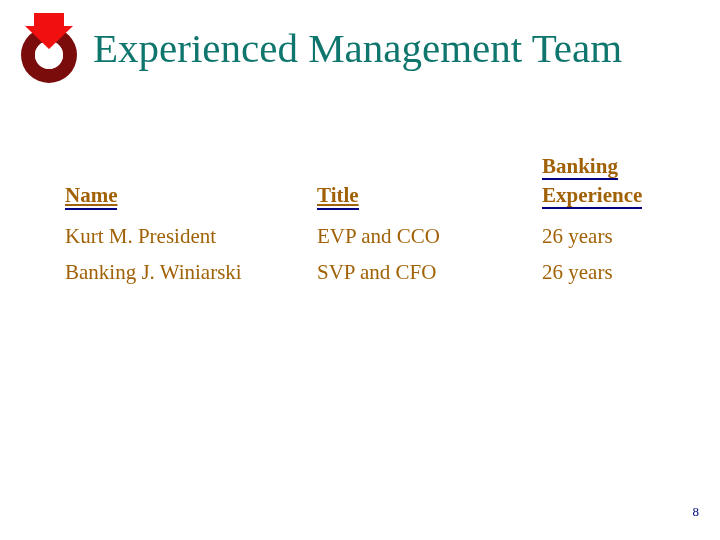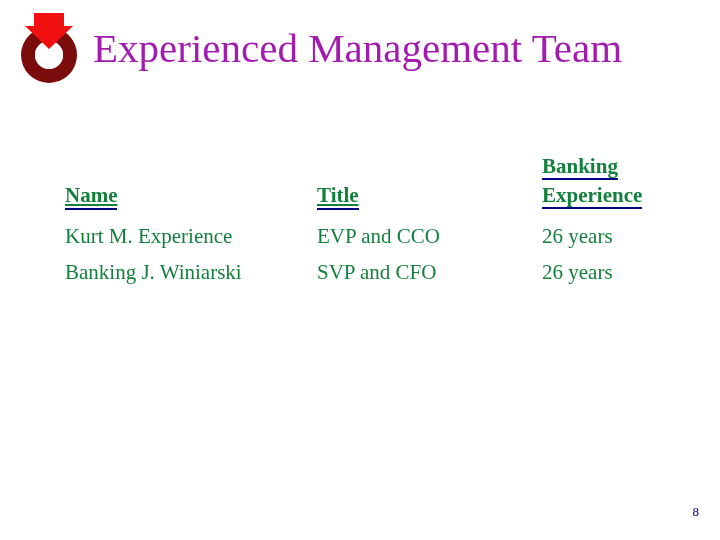--- a/index.html
+++ b/index.html
@@ -30,21 +30,21 @@
     height: 74px;
   }
   #logo svg { display: block; }
 
   
   #slide-title {
     position: absolute;
     left: 93px;
     top: 24px;
     width: 600px;
-    color: #a21caf;
+    color: #0f766e;
     font-family: "Liberation Serif", "DejaVu Serif", serif;
     font-size: 41px;
     line-height: 48px;
     font-weight: normal;
     letter-spacing: 0px;
     white-space: nowrap;
   }
 
   
   #team-table {
@@ -54,21 +54,21 @@
     width: 620px;
     border-collapse: collapse;
   }
 
   #team-table td,
   #team-table th {
     padding: 0;
     margin: 0;
     text-align: left;
     vertical-align: bottom;
-    color: #15803d;
+    color: #a16207;
     font-family: "Liberation Serif", "DejaVu Serif", serif;
     font-size: 21px;
     font-weight: normal;
     line-height: 36px;
   }
 
   #team-table thead th {
     font-weight: bold;
     vertical-align: bottom;
     padding-bottom: 1px;
@@ -153,21 +153,21 @@
         <th>
           <span class="hdr-stack">
             <span class="hdr-line"><span>Banking</span></span>
             <span class="hdr-line"><span>Experience</span></span>
           </span>
         </th>
       </tr>
     </thead>
     <tbody>
       <tr>
-        <td>Kurt M. Experience</td>
+        <td>Kurt M. President</td>
         <td>EVP and CCO</td>
         <td>26 years</td>
       </tr>
       <tr>
         <td>Banking J. Winiarski</td>
         <td>SVP and CFO</td>
         <td>26 years</td>
       </tr>
     </tbody>
   </table>

